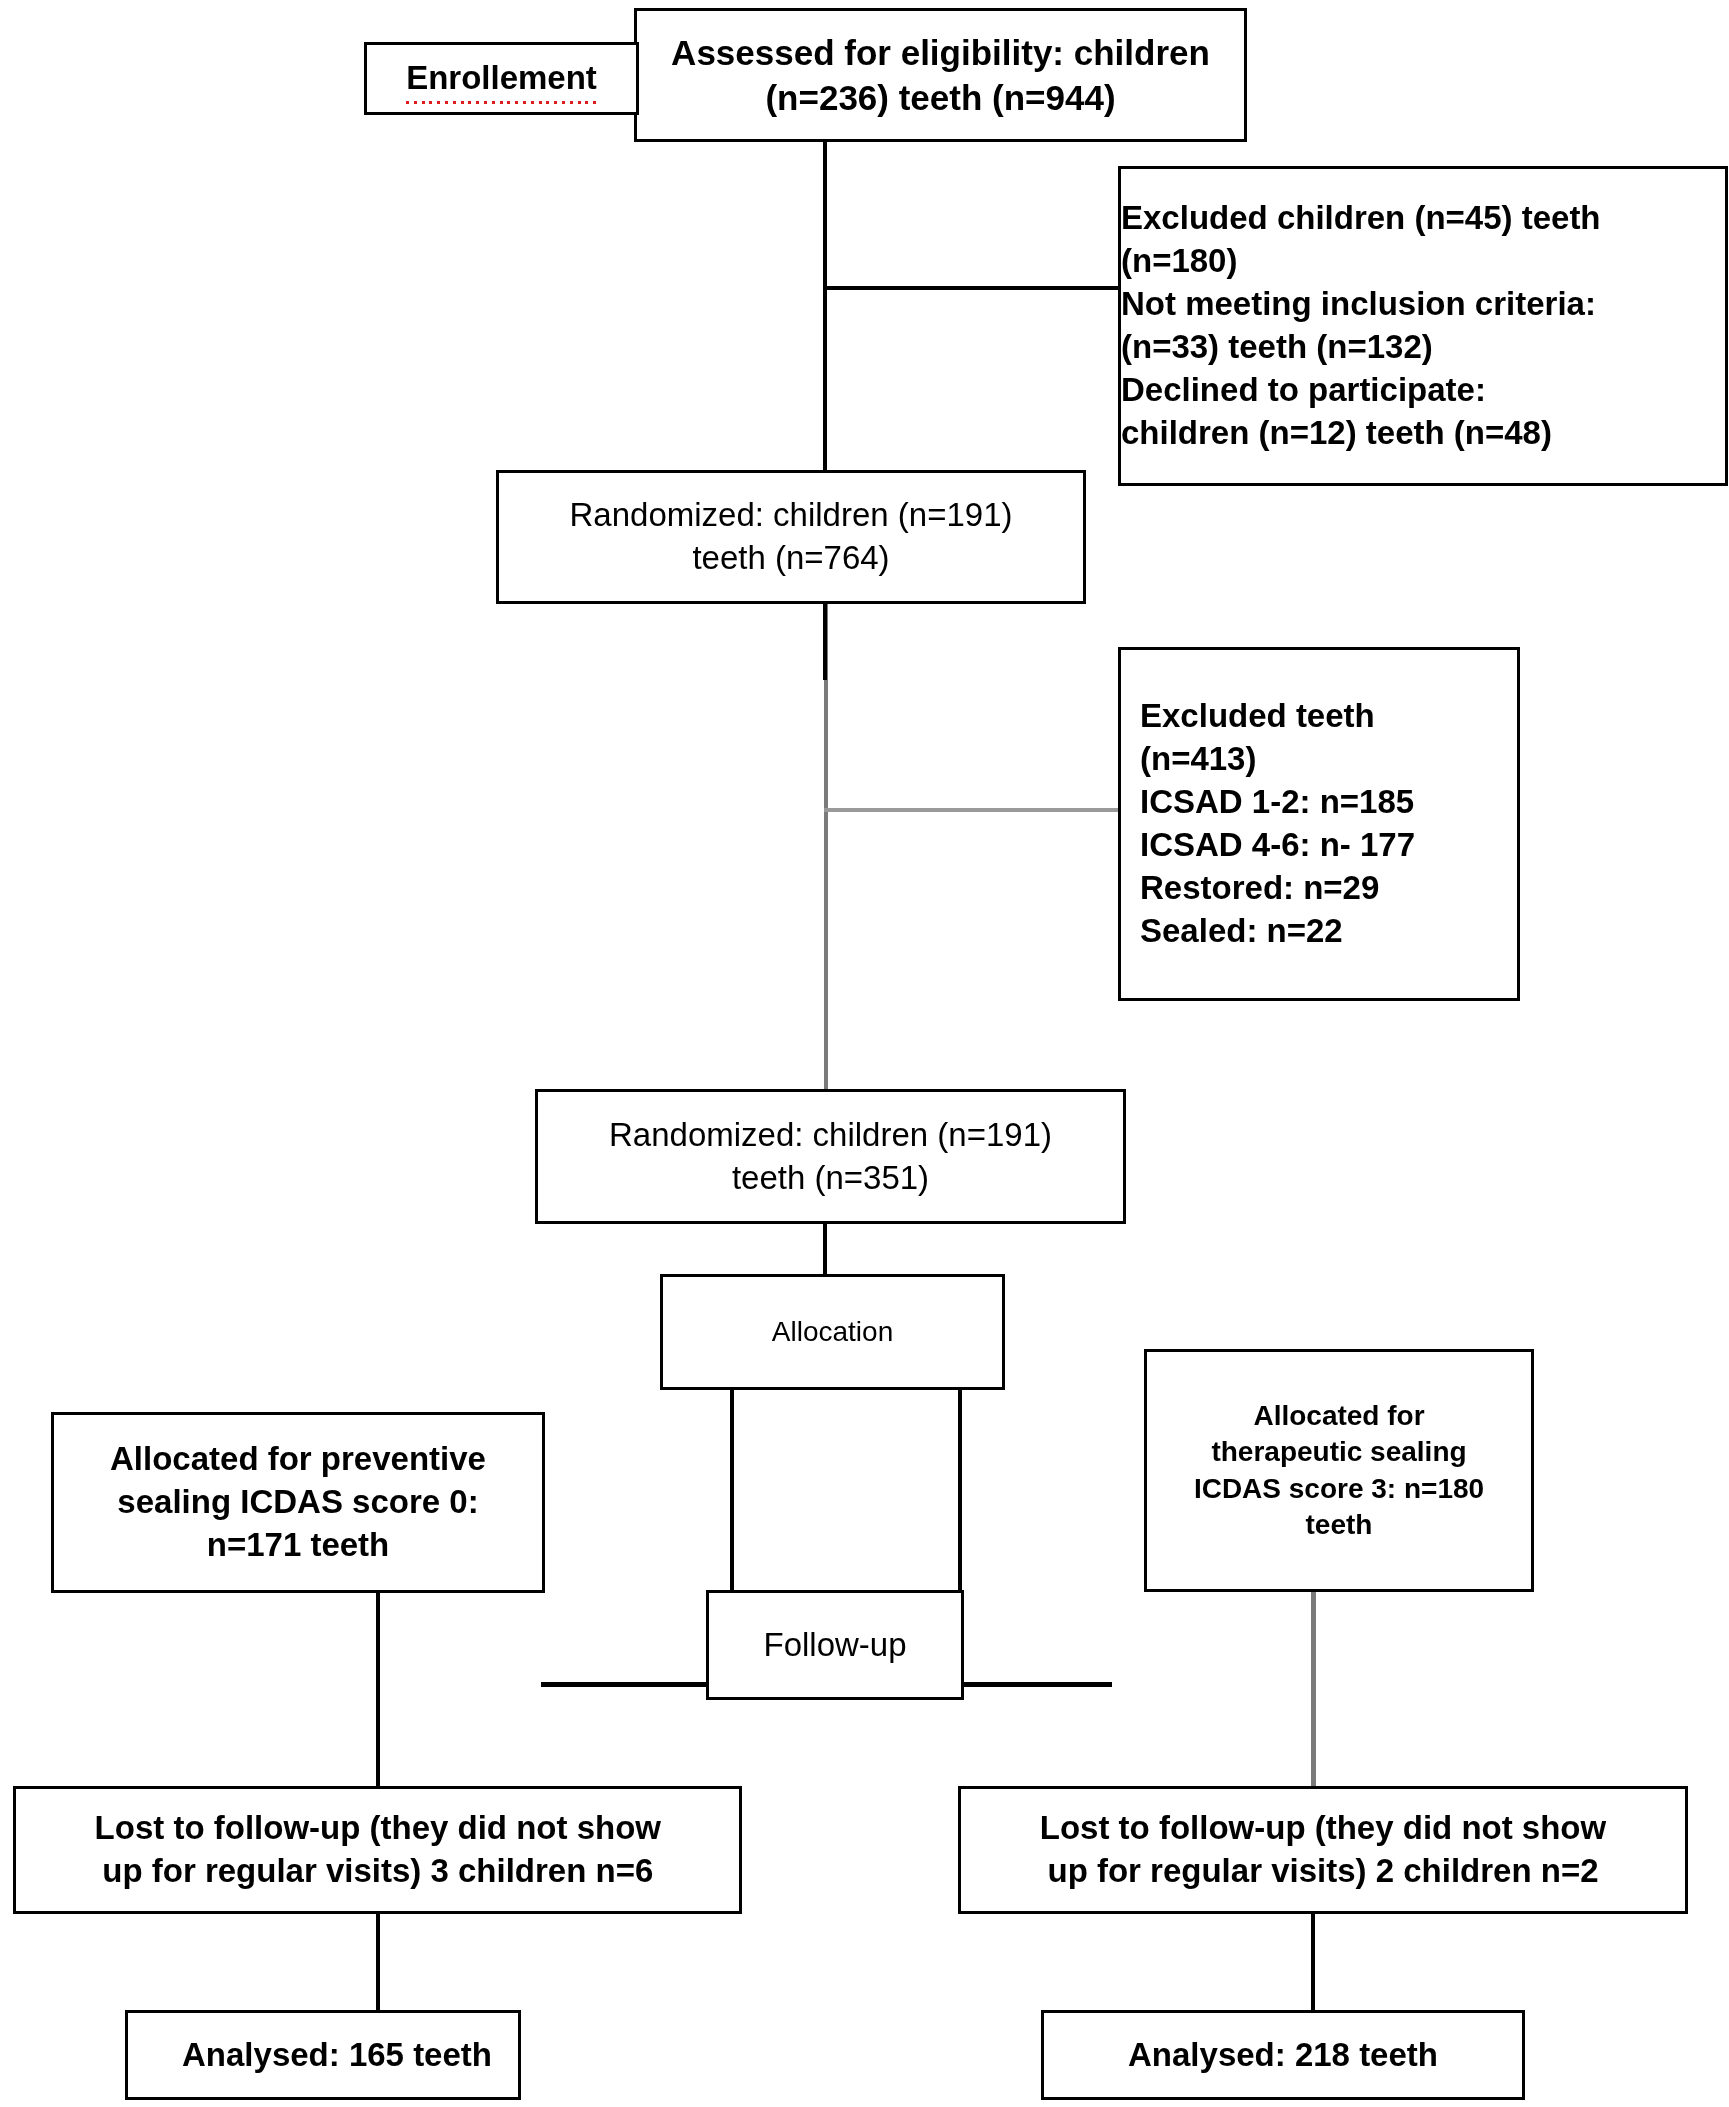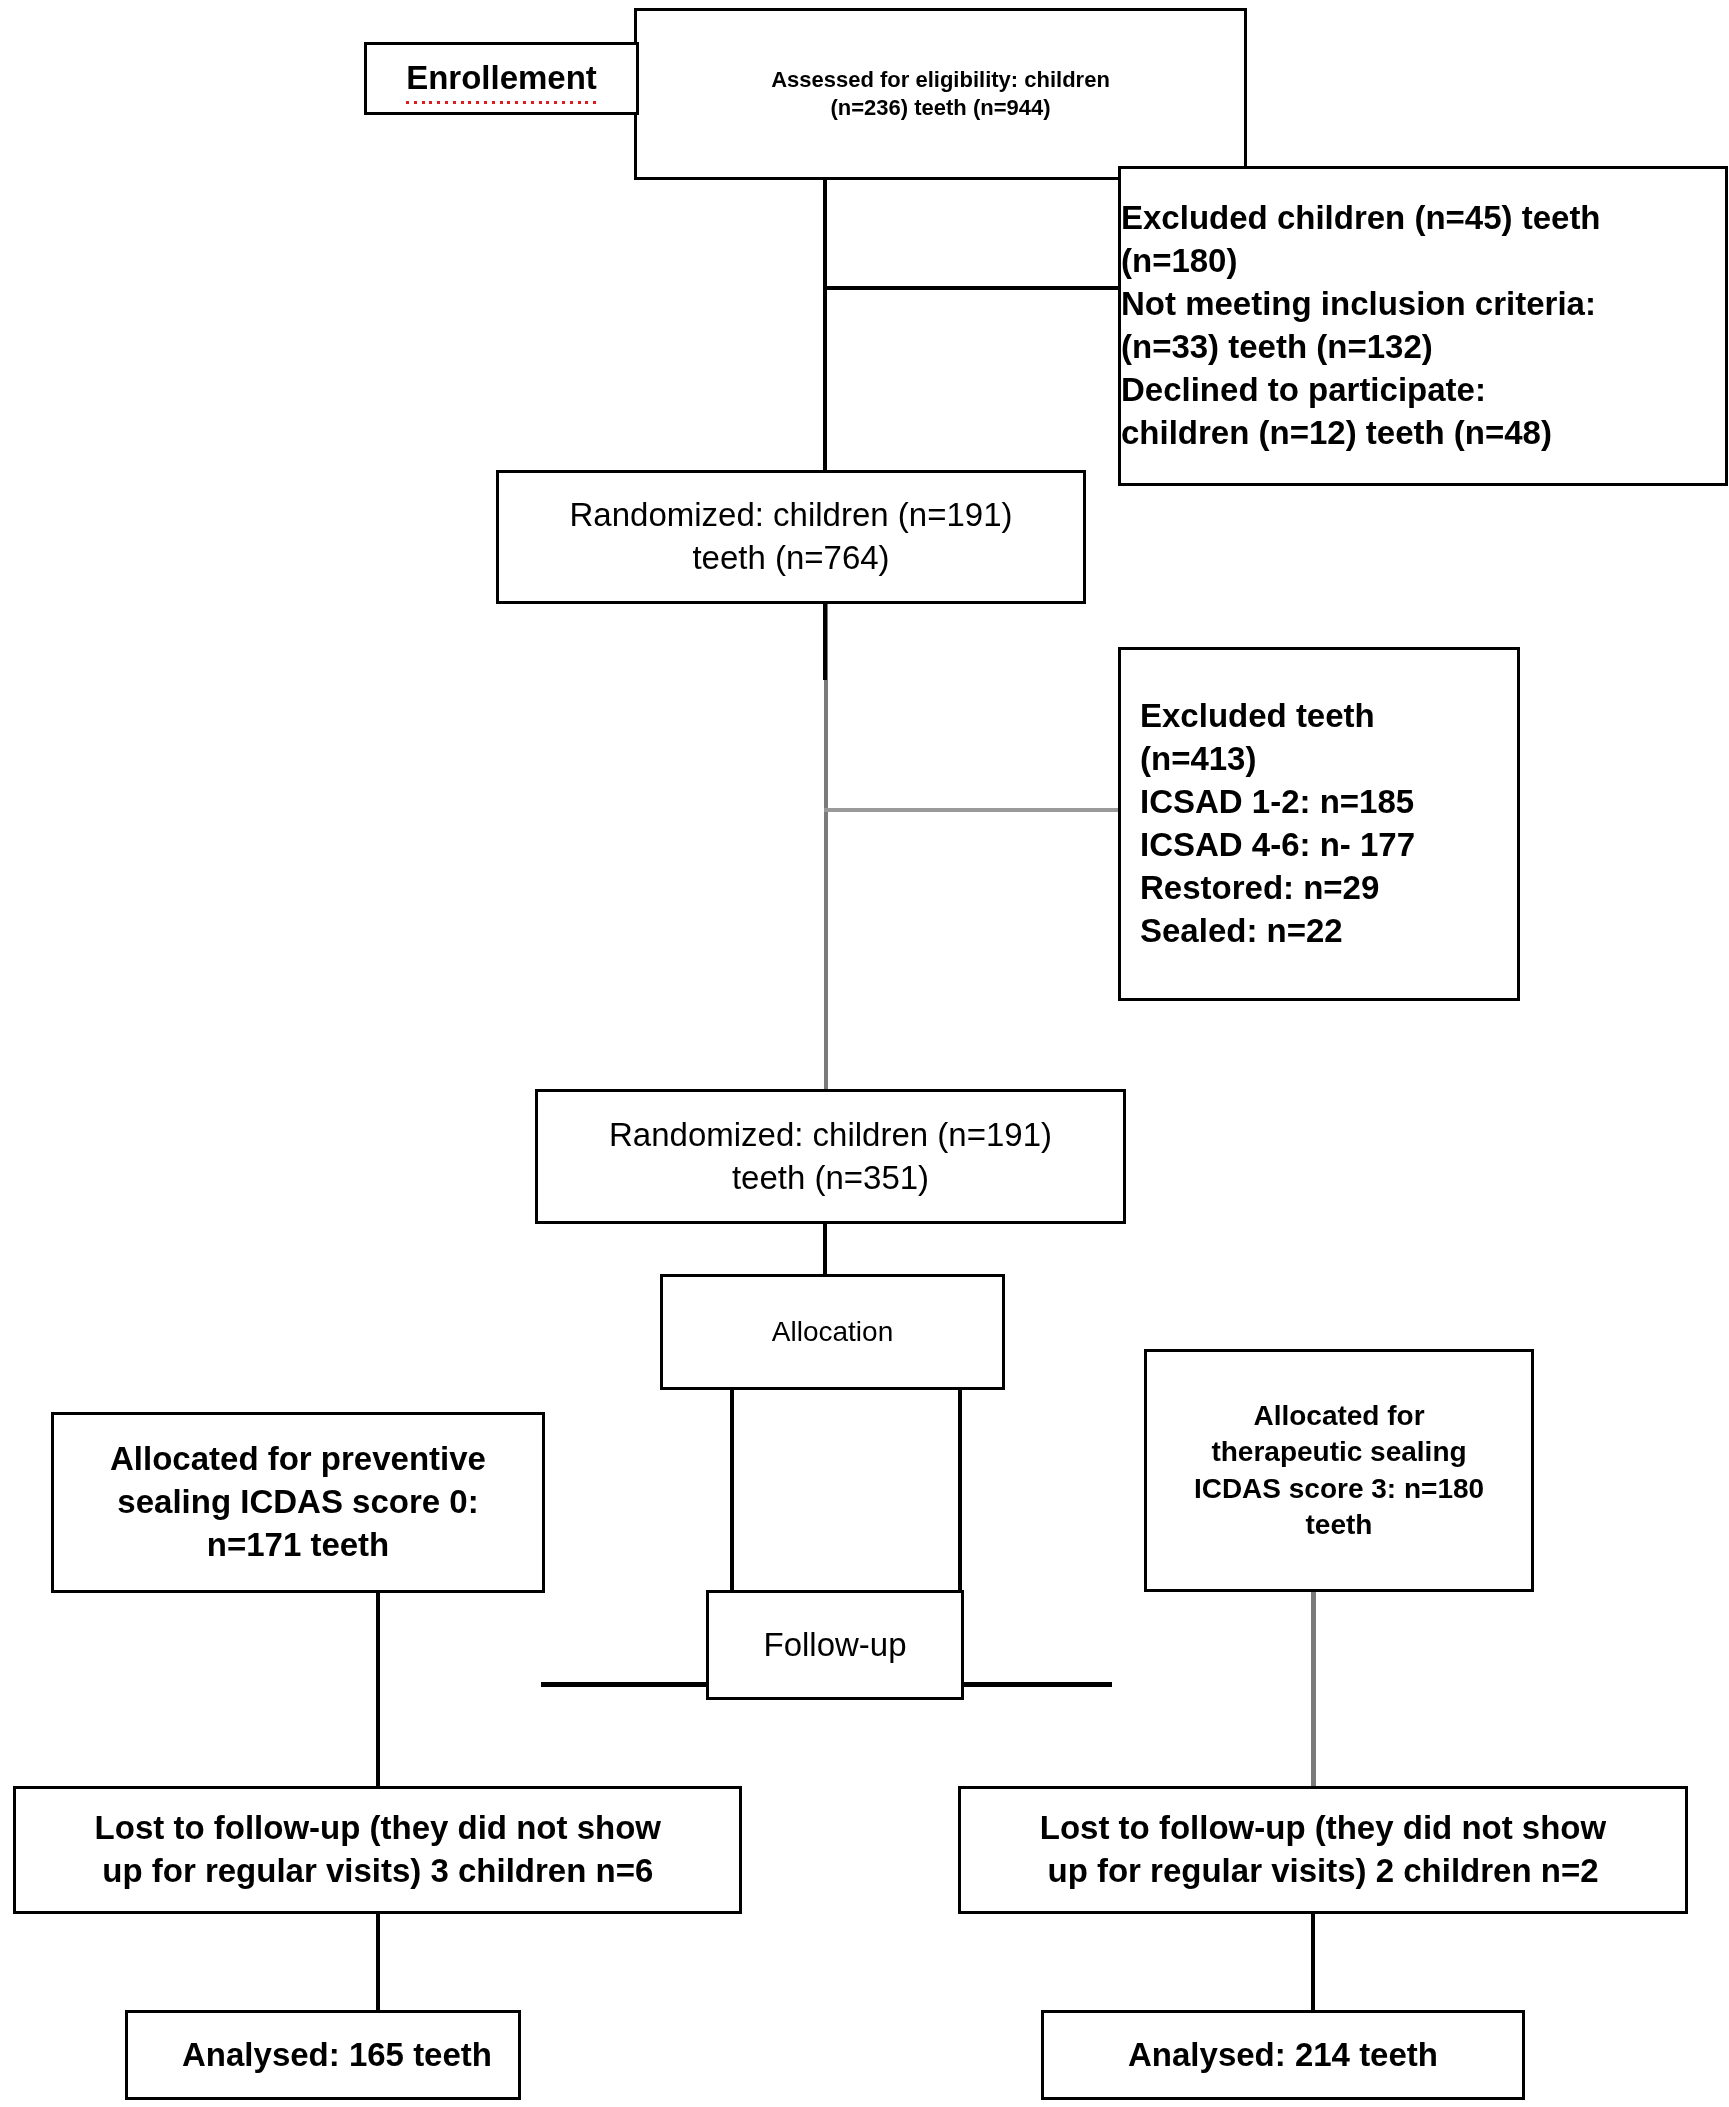--- a/index.html
+++ b/index.html
@@ -99,21 +99,21 @@
   <div class="ln" style="left:376px; top:1912px; width:4.2px; height:98px;"></div>
 
   <div class="ln ln-gray" style="left:1311px; top:1592px; width:4.8px; height:199px;"></div>
 
   <div class="ln" style="left:1311px; top:1912px; width:4.2px; height:98px;"></div>
 
   <div class="box bold" style="left:364px; top:42px; width:275px; height:73px; font-size:33px; z-index:6;justify-content:center;">
     <span class="txt"><span class="spell">Enrollement</span></span>
   </div>
 
-  <div class="box bold" style="left:634px; top:8.4px; width:613px; height:172px; font-size:22px;">
+  <div class="box bold" style="left:634px; top:8.4px; width:613px; height:134px; font-size:35px;">
     <span class="txt">Assessed for eligibility: children
 (n=236) teeth (n=944)</span>
   </div>
 
   <div class="box bold box-thin" style="left:1118px; top:166px; width:610px; height:320px; font-size:33px;">
     <span class="txt" style="text-align:left; padding-left:0;">Excluded children (n=45) teeth
 (n=180)
 Not meeting inclusion criteria:
 (n=33) teeth (n=132)
 Declined to participate:
@@ -168,17 +168,17 @@
   <div class="box bold" style="left:958px; top:1786px; width:730px; height:128px; font-size:33px;">
     <span class="txt">Lost to follow-up (they did not show
 up for regular visits) 2 children n=2</span>
   </div>
 
   <div class="box bold" style="left:125px; top:2010px; width:396px; height:90px; font-size:33px;padding-left:28px;">
     <span class="txt">Analysed: 165 teeth</span>
   </div>
 
   <div class="box bold" style="left:1041px; top:2010px; width:484px; height:90px; font-size:33px;">
-    <span class="txt">Analysed: 214 teeth</span>
+    <span class="txt">Analysed: 218 teeth</span>
   </div>
 
 </div>
 
 
 </body></html>

